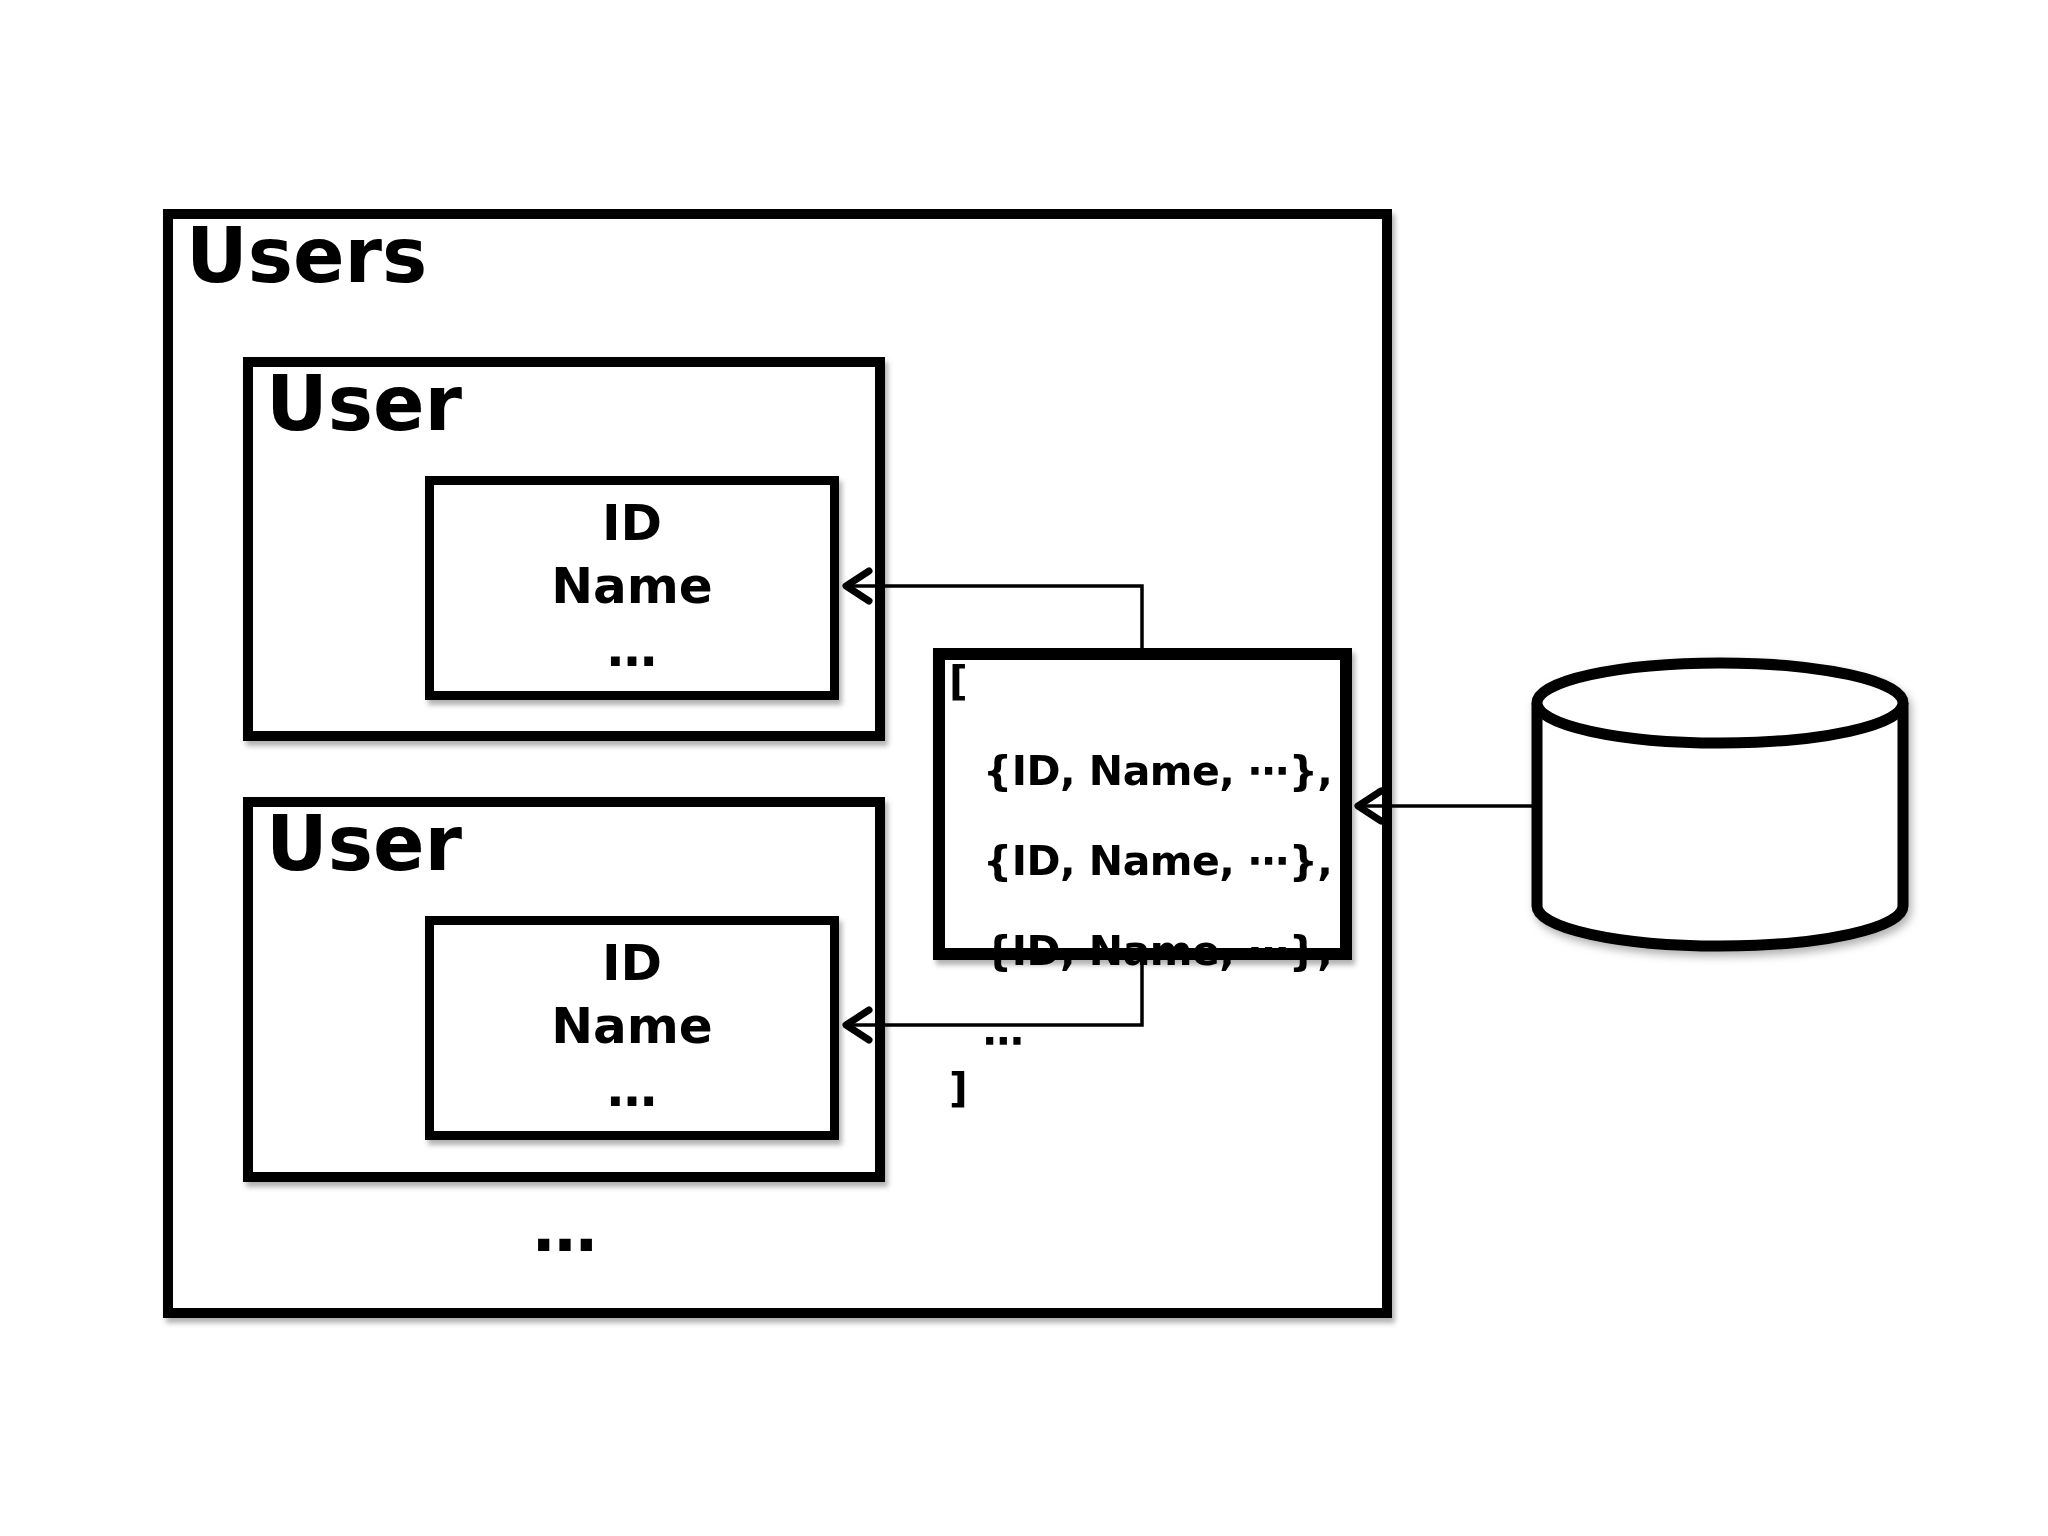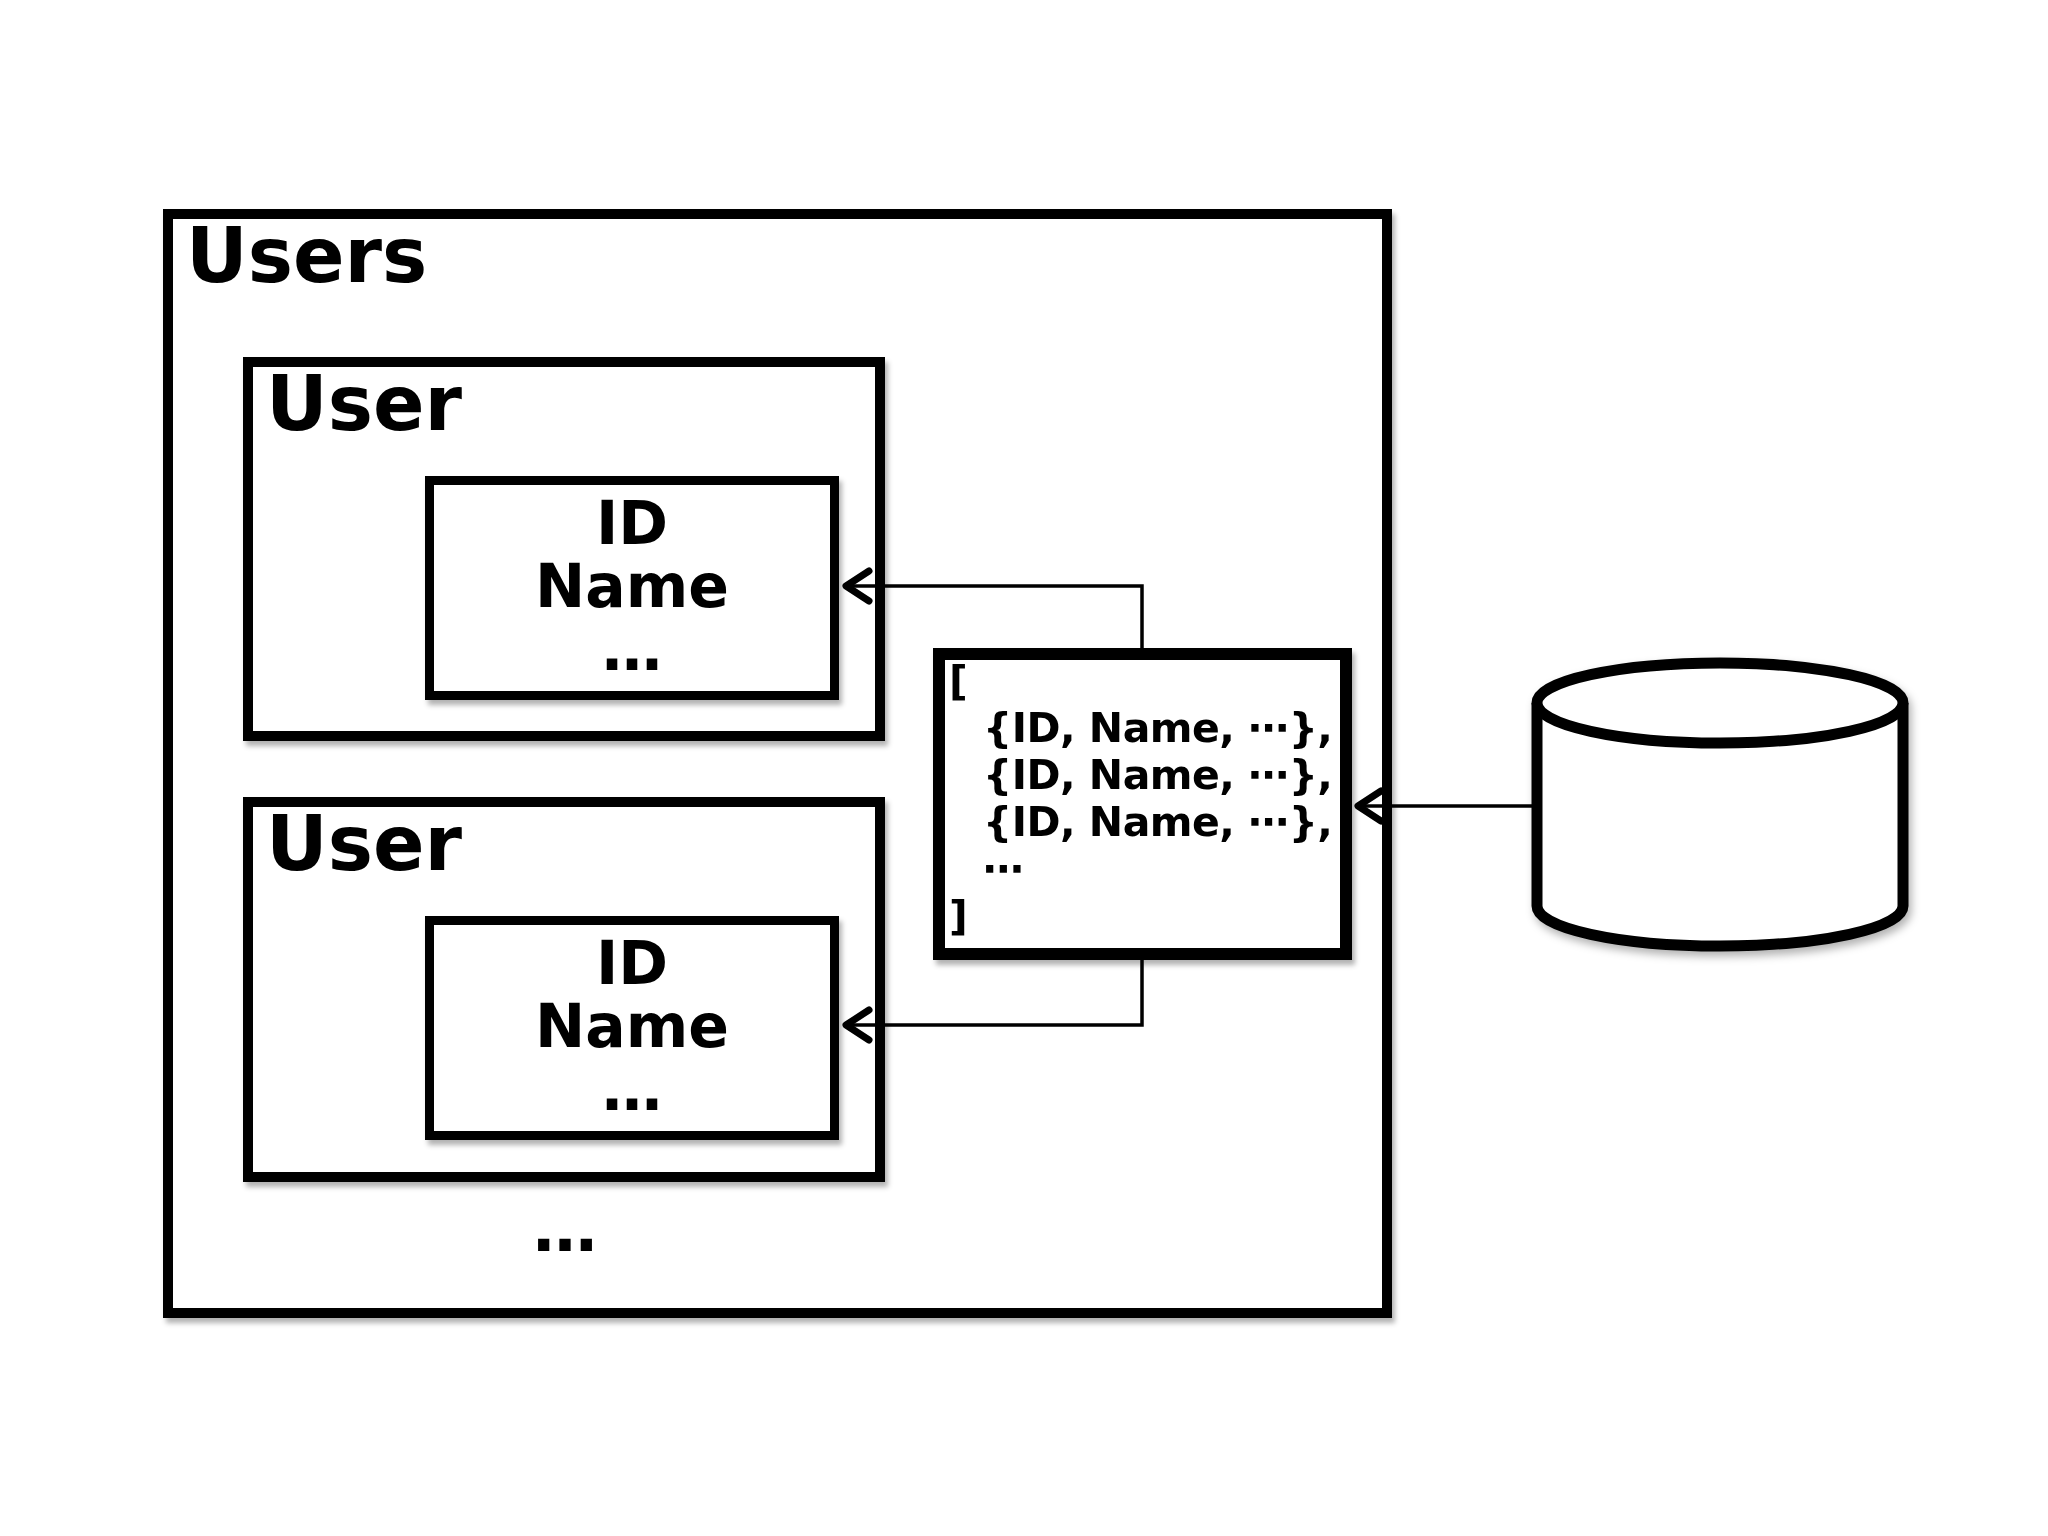--- a/index.html
+++ b/index.html
@@ -39,39 +39,39 @@
     line-height: 1.05;
   }
   .users-title { left: 186px; top: 216px; font-size: 76px; }
   .user-title-1 { left: 266px; top: 364px; font-size: 76px; }
   .user-title-2 { left: 266px; top: 804px; font-size: 76px; }
 
   .record-lines {
     position: absolute;
     text-align: center;
     font-weight: 700;
-    font-size: 60px;
+    font-size: 50px;
     line-height: 63px;
     color: #000000;
   }
   .record-lines-1 { left: 425px; top: 492px; width: 414px; }
   .record-lines-2 { left: 425px; top: 932px; width: 414px; }
 
   .json-lines {
     position: absolute;
     left: 949px; top: 658px; width: 390px;
     font-weight: 700;
     font-size: 41px;
     line-height: 47px;
     letter-spacing: -0.5px;
     color: #000000;
     white-space: nowrap;
   }
   .json-line { padding-left: 0; }
-  .json-line.indent { padding-left: 34px; }
+  .json-line.indent { padding-left: 34px; margin-top: 43px; }
 
   .more-ellipsis {
     position: absolute;
     left: 470px; top: 1192px; width: 190px;
     text-align: center;
     font-weight: 700;
     font-size: 64px;
     color: #000000;
   }
 

